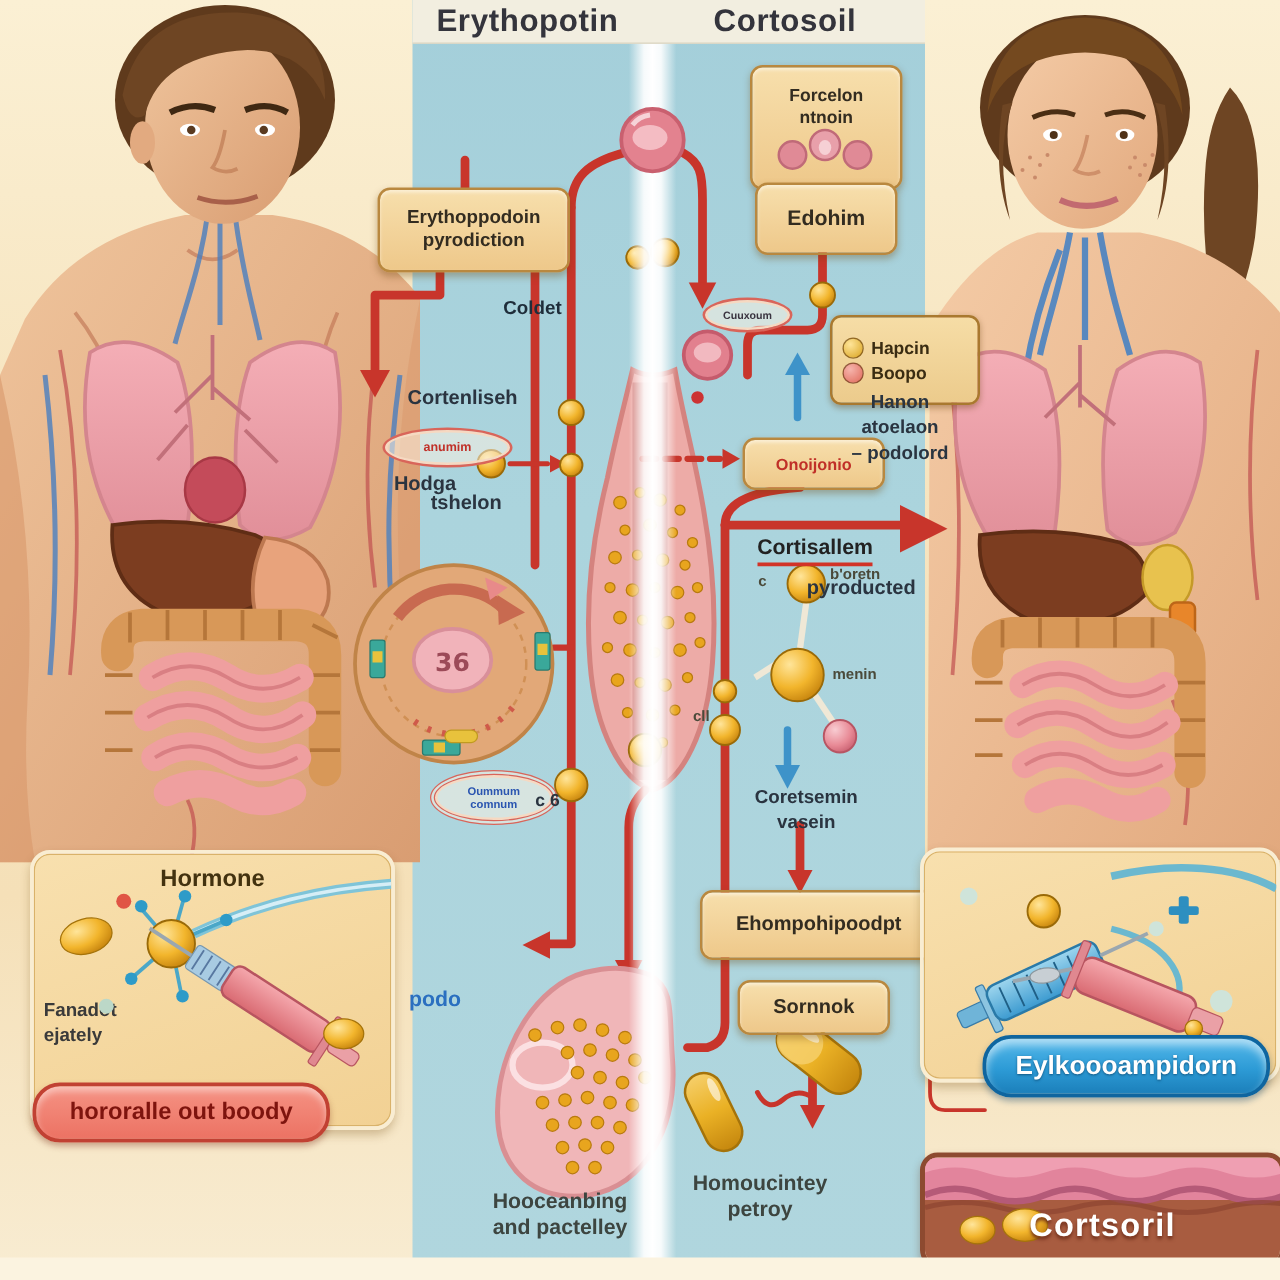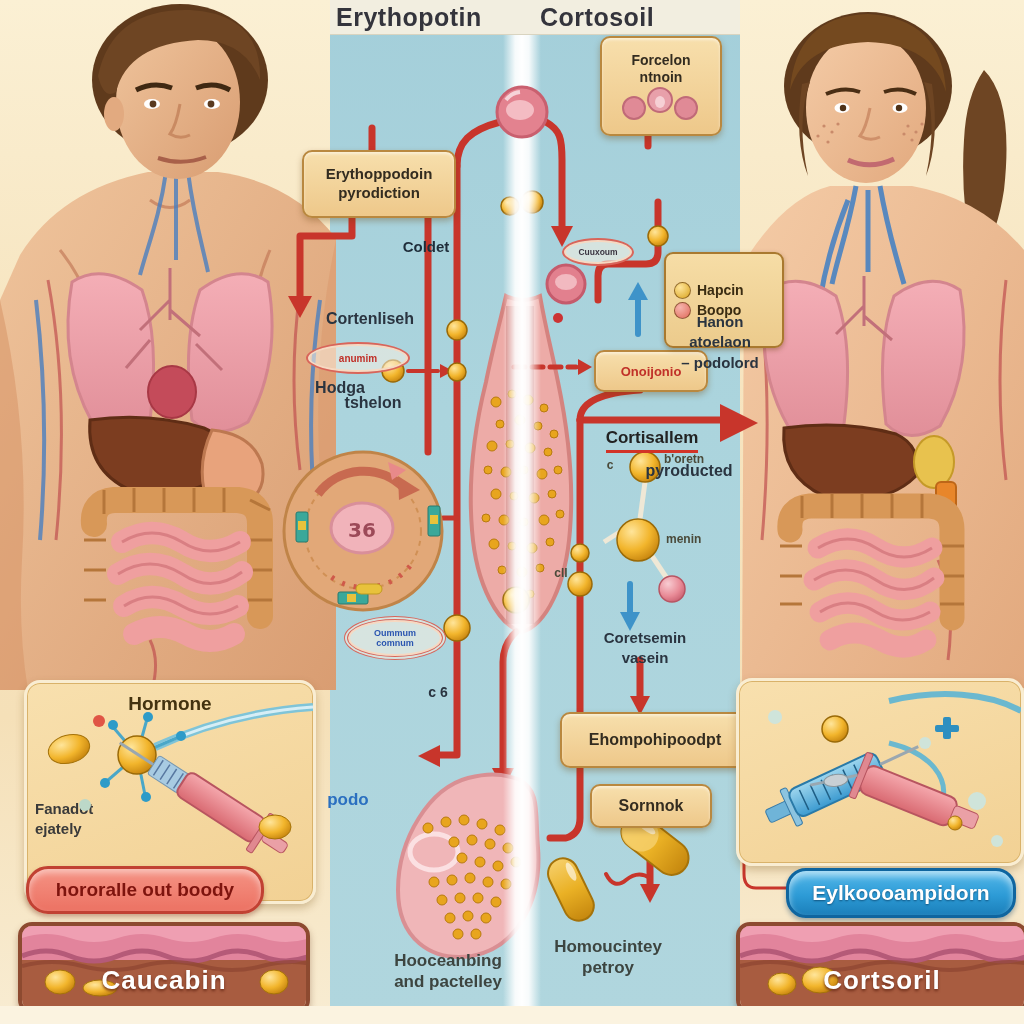--- a/index.html
+++ b/index.html
@@ -4,29 +4,29 @@
 <style>
   html,body{margin:0;padding:0;background:#efe2c4;}
   .stage{position:relative;width:1024px;height:1024px;overflow:hidden;
     font-family:"Liberation Sans",sans-serif;
     background:linear-gradient(180deg,#fbf0d4 0%,#f7e6c2 30%,#f5e0b8 70%,#f8ecd2 100%);}
   .abs{position:absolute;}
   .panel-blue{top:0;height:1024px;background:linear-gradient(180deg,#a4cfda 0%,#abd4dd 40%,#b0d6de 100%);z-index:1;}
   .white-stripe{left:503px;top:0;width:38px;height:1008px;z-index:3;
     background:linear-gradient(90deg,rgba(255,255,255,0),rgba(255,255,255,.9) 32%,#ffffff 50%,rgba(255,255,255,.9) 68%,rgba(255,255,255,0));}
   .title-strip{left:330px;top:0;width:410px;height:34px;background:#f2eee0;border-bottom:1px solid #d9d4c0;z-index:4;}
-  .col-title{top:2px;height:30px;line-height:30px;text-align:left;font-size:25px;font-weight:bold;color:#34343c;letter-spacing:.5px;z-index:5;}
+  .col-title{top:2px;height:30px;line-height:30px;text-align:center;font-size:25px;font-weight:bold;color:#34343c;letter-spacing:.5px;z-index:5;}
   .tanbox{background:linear-gradient(180deg,#f7dfac,#eec88a);border:2px solid #b9883f;border-radius:10px;
     box-shadow:0 3px 6px rgba(110,70,15,.35), inset 0 2px 3px rgba(255,255,255,.5);
     display:flex;flex-direction:column;align-items:center;justify-content:center;z-index:5;color:#332c20;font-weight:bold;text-align:center;}
   .lbl{z-index:5;text-align:center;color:#2a3440;font-weight:600;}
   .oval-red{border:2px solid #d9655a;border-radius:50%;box-shadow:inset 0 0 0 2px #f6d9c2;display:flex;flex-direction:column;
     align-items:center;justify-content:center;z-index:5;background:rgba(250,240,225,.55);}
   .legend{background:linear-gradient(180deg,#f6dda6,#eccb8c);border:2px solid #a9792f;border-radius:9px;z-index:5;
-    box-shadow:0 2px 5px rgba(100,60,10,.4);padding:20px 8px;display:flex;flex-direction:column;justify-content:center;gap:3px;}
+    box-shadow:0 2px 5px rgba(100,60,10,.4);padding:8px 8px;display:flex;flex-direction:column;justify-content:center;gap:3px;}
   .legend-row{display:flex;align-items:center;gap:6px;font-weight:bold;font-size:14px;color:#3a2c12;}
   .dot{width:15px;height:15px;border-radius:50%;border:1px solid rgba(90,50,10,.6);}
   .inset{background:linear-gradient(160deg,#f8e0ae,#f2d194);border:3px solid #f9edd2;border-radius:16px;
     box-shadow:0 4px 8px rgba(120,80,20,.3), inset 0 0 0 1px #d9b26a;z-index:6;}
   .banner-red{background:linear-gradient(180deg,#f59384,#ec7263);border:3px solid #c14133;border-radius:22px;z-index:7;
     box-shadow:inset 0 4px 6px rgba(255,255,255,.45), 0 3px 5px rgba(120,40,20,.35);
     display:flex;align-items:center;justify-content:center;font-weight:bold;font-size:19px;color:#7e140e;}
   .banner-blue{background:linear-gradient(180deg,#54b8ea 0%,#2d9bd6 55%,#1b7fba 100%);border:3px solid #0f659f;border-radius:23px;z-index:7;
     box-shadow:inset 0 5px 7px rgba(255,255,255,.55), 0 3px 5px rgba(20,70,110,.4);
     display:flex;align-items:center;justify-content:center;font-weight:bold;font-size:21px;color:#fff;text-shadow:0 1px 2px #11537e;}
@@ -389,33 +389,36 @@
   <svg class="abs" style="left:480px;top:70px;z-index:4" width="90" height="90" viewBox="0 0 90 90">
     <circle cx="42" cy="42" r="25" fill="#e3828f" stroke="#c9606f" stroke-width="3"></circle>
     <ellipse cx="40" cy="40" rx="14" ry="10" fill="#f4bcc3"></ellipse>
     <path d="M26,30 a20,20 0 0 1 14,-8" stroke="#f6d3d8" stroke-width="4" fill="none"></path>
   </svg>
 
   <div class="abs title-strip"></div>
   <div class="abs col-title" style="left:336px;width:172px;">Erythopotin</div>
   <div class="abs col-title" style="left:540px;width:176px;">Cortosoil</div>
 
-  <div class="abs tanbox" style="left:600px;top:36px;width:118px;height:96px;font-size:14px;line-height:1.2;">
+  <div class="abs tanbox" style="left:600px;top:52px;width:118px;height:96px;font-size:14px;line-height:1.2;">
     <span>Forcelon</span>
     <span>ntnoin</span>
     <svg width="86" height="34" viewBox="0 0 86 34">
       <circle cx="16" cy="22" r="11" fill="#e08a96" stroke="#c06a78" stroke-width="2"></circle>
       <circle cx="42" cy="14" r="12" fill="#e8a0aa" stroke="#c06a78" stroke-width="2"></circle>
       <circle cx="68" cy="22" r="11" fill="#e08a96" stroke="#c06a78" stroke-width="2"></circle>
       <ellipse cx="42" cy="16" rx="5" ry="6" fill="#f6d0d5"></ellipse>
     </svg>
   </div>
   <div class="abs tanbox" style="left:302px;top:150px;width:150px;height:64px;font-size:15px;line-height:1.25;">
     <span>Erythoppodoin</span>
     <span>pyrodiction</span>
+  </div>
+  <div class="abs tanbox" style="left:604px;top:146px;width:110px;height:54px;font-size:17px;">
+    <span>Edohim</span>
   </div>
   <div class="abs tanbox" style="left:594px;top:350px;width:110px;height:38px;font-size:13px;">
     <span class="small-red">Onoijonio</span>
   </div>
   <div class="abs tanbox" style="left:560px;top:712px;width:186px;height:52px;font-size:16px;">
     <span>Ehompohipoodpt</span>
   </div>
   <div class="abs tanbox" style="left:590px;top:784px;width:118px;height:40px;font-size:16px;">
     <span>Sornnok</span>
   </div>
@@ -435,21 +438,21 @@
   <div class="abs lbl" style="left:296px;top:310px;width:148px;font-size:16px;">Cortenliseh</div>
   <div class="abs oval-red" style="left:306px;top:342px;width:100px;height:28px;">
     <span class="small-red" style="font-size:10px;">anumim</span>
   </div>
   <div class="abs lbl" style="left:292px;top:379px;width:96px;font-size:16px;">Hodga</div>
   <div class="abs lbl" style="left:318px;top:394px;width:110px;font-size:16px;">tshelon</div>
   <div class="abs oval-red" style="left:344px;top:616px;width:94px;height:36px;border-style:double;border-width:4px;">
     <span style="font-size:9px;font-weight:bold;color:#2a55b0;">Oummum</span>
     <span style="font-size:9px;font-weight:bold;color:#2a55b0;">comnum</span>
   </div>
-  <div class="abs lbl" style="left:418px;top:684px;width:40px;font-size:14px;color:#2a3440;">c 6</div>
+  <div class="abs lbl" style="left:418px;top:632px;width:40px;font-size:14px;color:#2a3440;">c 6</div>
   <div class="abs lbl" style="left:316px;top:790px;width:64px;font-size:17px;font-weight:bold;color:#2a6fc0;">podo</div>
 
   <div class="abs oval-red" style="left:562px;top:238px;width:68px;height:24px;">
     <span style="font-size:8.5px;font-weight:bold;color:#3a3440;">Cuuxoum</span>
   </div>
   <div class="abs lbl" style="left:650px;top:312px;width:140px;font-size:15px;line-height:1.35;">
     <div>Hanon</div>
     <div>atoelaon</div>
     <div>– podolord</div>
   </div>
@@ -529,33 +532,20 @@
         <rect x="245" y="110" width="26" height="12" rx="4" fill="#eaa0a6" stroke="#b85560"></rect>
       </g>
       <ellipse cx="248" cy="144" rx="16" ry="12" fill="url(#goldG2)" stroke="#a5730a"></ellipse>
     </svg>
   </div>
 
   <div class="abs banner-red" style="left:26px;top:866px;width:232px;height:42px;">
     <span>hororalle out boody</span>
   </div>
 
-  <div class="abs skinbar" style="left:18px;top:922px;width:284px;height:84px;">
-    <svg width="284" height="84" viewBox="0 0 284 84" preserveAspectRatio="none">
-      <rect x="0" y="0" width="284" height="84" fill="#a85c40"></rect>
-      <rect x="0" y="0" width="284" height="34" fill="#e2849c"></rect>
-      <path d="M0,12 Q24,4 48,12 T96,12 T144,12 T192,12 T240,12 T288,12 V0 H0 Z" fill="#ef9fb2"></path>
-      <path d="M0,30 Q24,20 48,30 T96,30 T144,30 T192,30 T240,30 T288,30" stroke="#b55a78" stroke-width="5" fill="none"></path>
-      <path d="M0,40 Q30,32 60,40 T120,40 T180,40 T240,40 T300,40" stroke="#8d4430" stroke-width="4" fill="none" opacity=".7"></path>
-      <ellipse cx="38" cy="56" rx="15" ry="12" fill="url(#goldG2)" stroke="#a5730a"></ellipse>
-      <ellipse cx="78" cy="62" rx="17" ry="8" fill="url(#goldG2)" stroke="#a5730a"></ellipse>
-      <ellipse cx="252" cy="56" rx="14" ry="12" fill="url(#goldG2)" stroke="#a5730a"></ellipse>
-    </svg>
-    <div class="label">Caucabin</div>
-  </div>
 
   <div class="abs inset" style="left:736px;top:678px;width:282px;height:182px;">
     <svg class="abs" style="left:0;top:0;" width="282" height="182" viewBox="0 0 282 182">
       <path d="M150,20 C200,8 250,12 282,30" stroke="#6bb8cf" stroke-width="6" fill="none"></path>
       <path d="M150,62 C192,72 212,98 202,124" stroke="#6bb8cf" stroke-width="5" fill="none"></path>
       <g fill="#2e8fc0">
         <rect x="204" y="36" width="8" height="22" rx="2"></rect>
           <rect x="196" y="44" width="24" height="7" rx="2"></rect>
       </g>
       <g transform="rotate(-25 120 90)">
@@ -576,21 +566,21 @@
         <ellipse cx="96" cy="128" rx="12" ry="6" transform="rotate(-30 96 128)" fill="#c8cfd4" stroke="#8a979e"></ellipse>
       </g>
       <circle cx="36" cy="36" r="7" fill="#cfe4da"></circle>
       <circle cx="186" cy="62" r="6" fill="#cfe4da"></circle>
       <circle cx="238" cy="120" r="9" fill="#cfe4da"></circle>
       <circle cx="216" cy="142" r="7" fill="url(#goldG2)" stroke="#a5730a"></circle>
       <circle cx="258" cy="160" r="6" fill="#cfe4da"></circle>
     </svg>
   </div>
 
-  <div class="abs banner-blue" style="left:786px;top:868px;width:224px;height:44px;border-radius:20px;">
+  <div class="abs banner-blue" style="left:786px;top:828px;width:224px;height:44px;">
     <span>Eylkoooampidorn</span>
   </div>
 
   <div class="abs skinbar" style="left:736px;top:922px;width:284px;height:84px;">
     <svg width="284" height="84" viewBox="0 0 284 84" preserveAspectRatio="none">
       <rect x="0" y="0" width="284" height="84" fill="#a85c40"></rect>
       <rect x="0" y="0" width="284" height="34" fill="#e2849c"></rect>
       <path d="M0,12 Q24,4 48,12 T96,12 T144,12 T192,12 T240,12 T288,12 V0 H0 Z" fill="#ef9fb2"></path>
       <path d="M0,30 Q24,20 48,30 T96,30 T144,30 T192,30 T240,30 T288,30" stroke="#b55a78" stroke-width="5" fill="none"></path>
       <path d="M0,40 Q30,32 60,40 T120,40 T180,40 T240,40 T300,40" stroke="#8d4430" stroke-width="4" fill="none" opacity=".7"></path>

